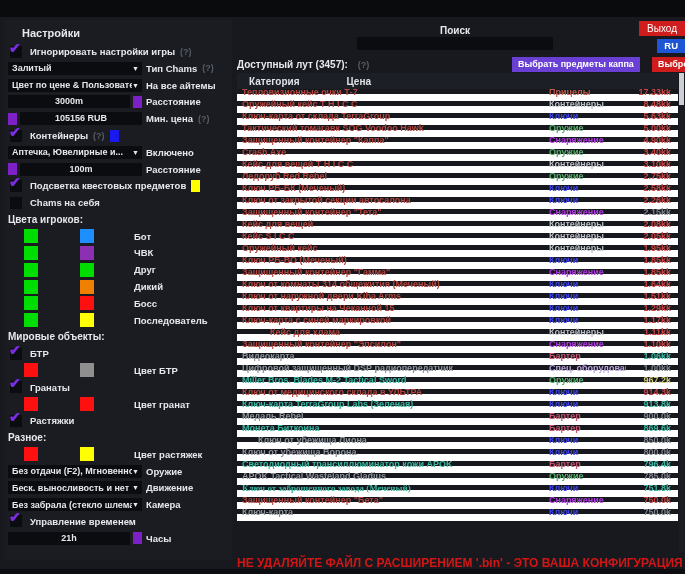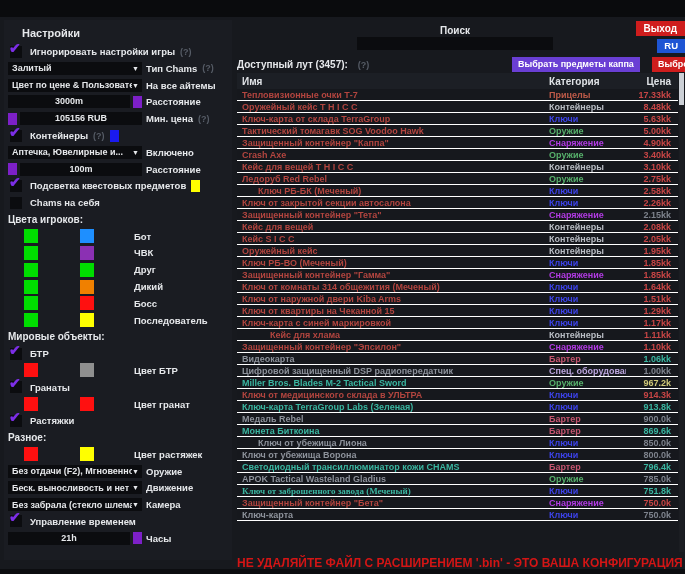--- a/index.html
+++ b/index.html
@@ -28,34 +28,34 @@
   .inpzone .swatch{margin:0}
   .sq{width:14px;height:14px;flex:none;margin-left:16px}
   .sq2{margin-left:42px}
   .pl{margin-left:40px}
   .sect{font-size:10px;font-weight:bold;margin-left:0}
   .t-section{margin-top:2px}
 
   
   .search-label{position:absolute;left:357px;top:25px;width:196px;text-align:center;font-size:10px;font-weight:bold}
   .search-input{position:absolute;left:357px;top:37px;width:196px;height:13px;background:#0b0c0f;border:none;outline:none;color:#fff;font-size:9px;font-family:"Liberation Sans",sans-serif;padding:0 4px}
-  .exit-btn{position:absolute;right:0;top:21px;height:15px;line-height:15px;padding:0 8px;background:#cf1d1d;color:#fff;font-size:10px;font-weight:bold;cursor:pointer}
+  .exit-btn{position:absolute;right:0;top:21px;height:15px;line-height:15px;padding:0 8px;background:#cf1d1d;color:#fff;font-size:10px;font-weight:normal;cursor:pointer}
   .ru-btn{position:absolute;right:0;top:39px;height:14px;line-height:14px;padding:0 7px;background:#1e55d4;color:#fff;font-size:9.5px;font-weight:bold;cursor:pointer}
 
   
   .loot-title{position:absolute;left:237px;top:59px;font-size:10px;font-weight:bold}
   .loot-title .hint{margin-left:10px}
   .kappa-btn{position:absolute;left:512px;top:57px;height:15px;line-height:15px;background:#6a3fd4;color:#fff;font-size:9px;font-weight:bold;padding:0 6px;white-space:nowrap;cursor:pointer}
   .dump-btn{position:absolute;left:652px;top:57px;height:15px;line-height:15px;background:#cf1d1d;color:#fff;font-size:9px;font-weight:bold;padding:0 6px;white-space:nowrap;cursor:pointer}
   .thead{position:absolute;left:237px;top:73px;width:441px;height:16px;background:#1c1f25;display:flex;align-items:center;font-size:10px;font-weight:bold;color:#dfe2e6}
   .c-name{flex:1;padding-left:5px;white-space:nowrap;overflow:hidden}
   .c-cat{width:89px;flex:none;padding-left:12px;white-space:nowrap;overflow:hidden}
   .c-price{width:52px;flex:none;text-align:right;padding-right:7px;white-space:nowrap}
   .tbody{position:absolute;left:237px;top:89px;width:441px;height:463px;overflow:hidden}
-  .trow{display:flex;align-items:center;height:12px;border-bottom:1px solid #ffffff;background:#16181d;font-size:9px;font-weight:bold;cursor:pointer}
+  .trow{display:flex;align-items:center;height:12px;border-bottom:7px solid #ffffff;background:#16181d;font-size:9px;font-weight:bold;cursor:pointer}
   .scroll-track{position:absolute;left:679px;top:73px;width:5px;height:479px;background:#1b1d22}
   .scroll-thumb{position:absolute;left:0;top:0;width:5px;height:32px;background:#ccd0d6}
 
   .footer-warning{position:absolute;left:237px;top:556px;width:441px;text-align:left;font-size:12px;font-weight:bold;color:#d31515;white-space:nowrap}
 </style>
 </head>
 <body>
 
 <div class="topstrip"></div>
 <div class="sidebar-bg"></div>
@@ -245,21 +245,20 @@
 <div class="exit-btn">Выход</div>
 <div class="ru-btn">RU</div>
 
 <div class="loot-title">
   <span>Доступный лут (3457):</span><span class="hint">(?)</span>
 </div>
 <div class="kappa-btn">Выбрать предметы каппа</div>
 <div class="dump-btn">Выбросить все</div>
 
 <div class="thead">
-  <span class="c-name">Имя</span>
   <span class="c-cat">Категория</span>
   <span class="c-price">Цена</span>
 </div>
 <div class="tbody" id="loot-rows">
     <div class="trow">
       <span class="c-name" style="color: rgb(178, 69, 63);">Тепловизионные очки Т-7</span>
       <span class="c-cat" style="color: rgb(191, 91, 73);">Прицелы</span>
       <span class="c-price" style="color: rgb(199, 69, 69);">17.33kk</span>
     </div>
     <div class="trow">
@@ -291,21 +290,21 @@
       <span class="c-name" style="color: rgb(178, 69, 63);">Кейс для вещей T H I C C</span>
       <span class="c-cat" style="color: rgb(185, 189, 196);">Контейнеры</span>
       <span class="c-price" style="color: rgb(199, 69, 69);">3.10kk</span>
     </div>
     <div class="trow">
       <span class="c-name" style="color: rgb(178, 69, 63);">Ледоруб Red Rebel</span>
       <span class="c-cat" style="color: rgb(87, 176, 107);">Оружие</span>
       <span class="c-price" style="color: rgb(199, 69, 69);">2.75kk</span>
     </div>
     <div class="trow">
-      <span class="c-name" style="color: rgb(178, 69, 63); margin-left: 16px;">Ключ РБ-БК (Меченый)</span>
+      <span class="c-name" style="color: rgb(178, 69, 63);">Ключ РБ-БК (Меченый)</span>
       <span class="c-cat" style="color: rgb(60, 67, 232);">Ключи</span>
       <span class="c-price" style="color: rgb(199, 69, 69);">2.58kk</span>
     </div>
     <div class="trow">
       <span class="c-name" style="color: rgb(178, 69, 63);">Ключ от закрытой секции автосалона</span>
       <span class="c-cat" style="color: rgb(60, 67, 232);">Ключи</span>
       <span class="c-price" style="color: rgb(199, 69, 69);">2.26kk</span>
     </div>
     <div class="trow">
       <span class="c-name" style="color: rgb(178, 69, 63);">Защищенный контейнер "Тета"</span>
@@ -406,21 +405,21 @@
       <span class="c-name" style="color: rgb(141, 146, 155); margin-left: 16px;">Ключ от убежища Лиона</span>
       <span class="c-cat" style="color: rgb(60, 67, 232);">Ключи</span>
       <span class="c-price" style="color: rgb(125, 130, 140);">850.0k</span>
     </div>
     <div class="trow">
       <span class="c-name" style="color: rgb(141, 146, 155);">Ключ от убежища Ворона</span>
       <span class="c-cat" style="color: rgb(60, 67, 232);">Ключи</span>
       <span class="c-price" style="color: rgb(125, 130, 140);">800.0k</span>
     </div>
     <div class="trow">
-      <span class="c-name" style="color: rgb(58, 181, 160);">Светодиодный трансиллюминатор кожи CHAMS</span>
+      <span class="c-name" style="color: rgb(58, 181, 160);">Светодиодный трансиллюминатор кожи APOK</span>
       <span class="c-cat" style="color: rgb(196, 85, 111);">Бартер</span>
       <span class="c-price" style="color: rgb(58, 181, 160);">796.4k</span>
     </div>
     <div class="trow">
       <span class="c-name" style="color: rgb(141, 146, 155);">APOK Tactical Wasteland Gladius</span>
       <span class="c-cat" style="color: rgb(87, 176, 107);">Оружие</span>
       <span class="c-price" style="color: rgb(125, 130, 140);">785.0k</span>
     </div>
     <div class="trow">
       <span class="c-name" style="color: rgb(58, 181, 160); font-family: Liberation Serif, serif;">Ключ от заброшенного завода (Меченый)</span>

